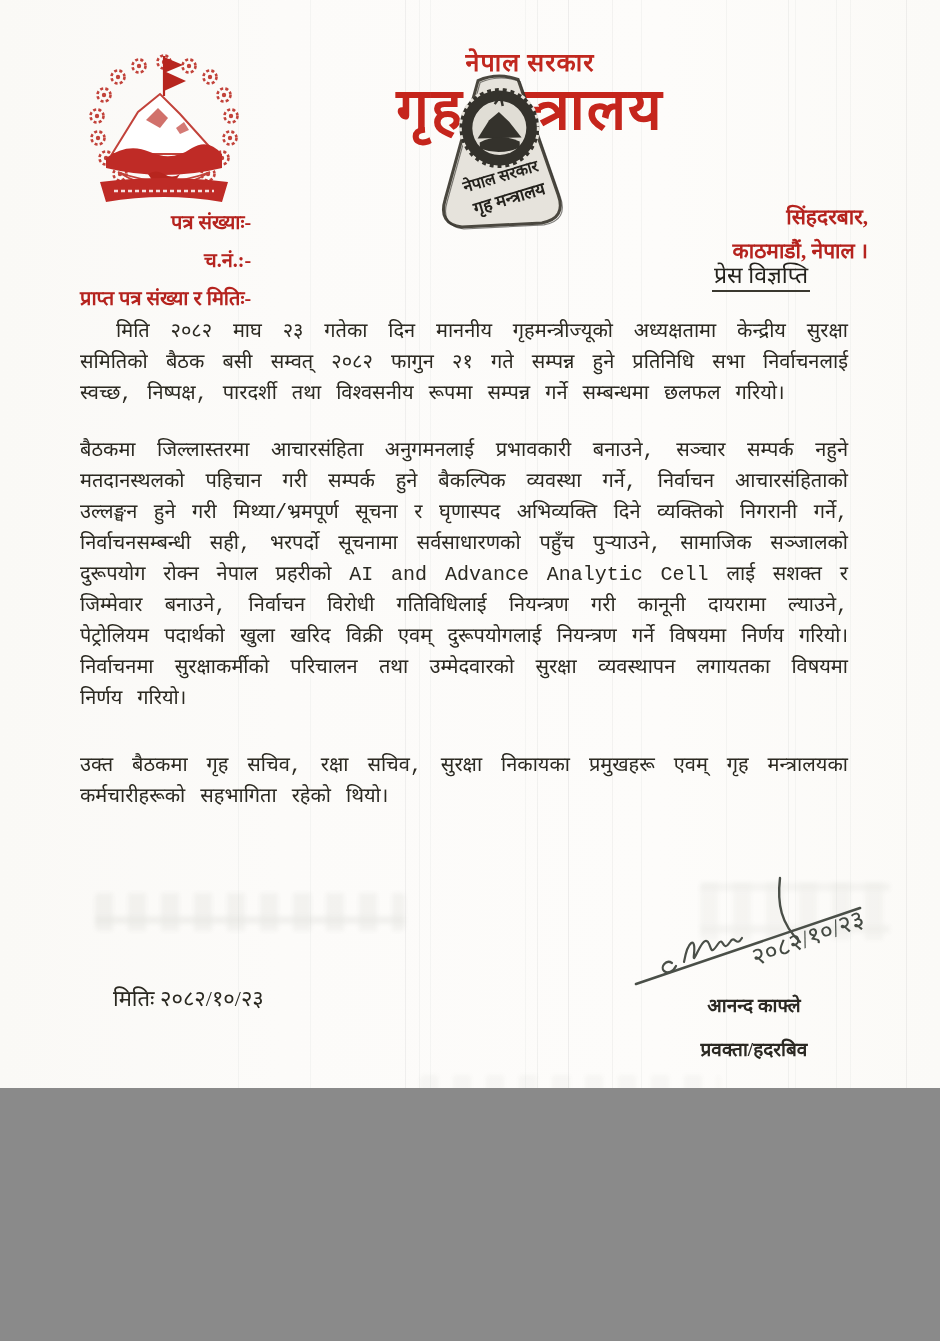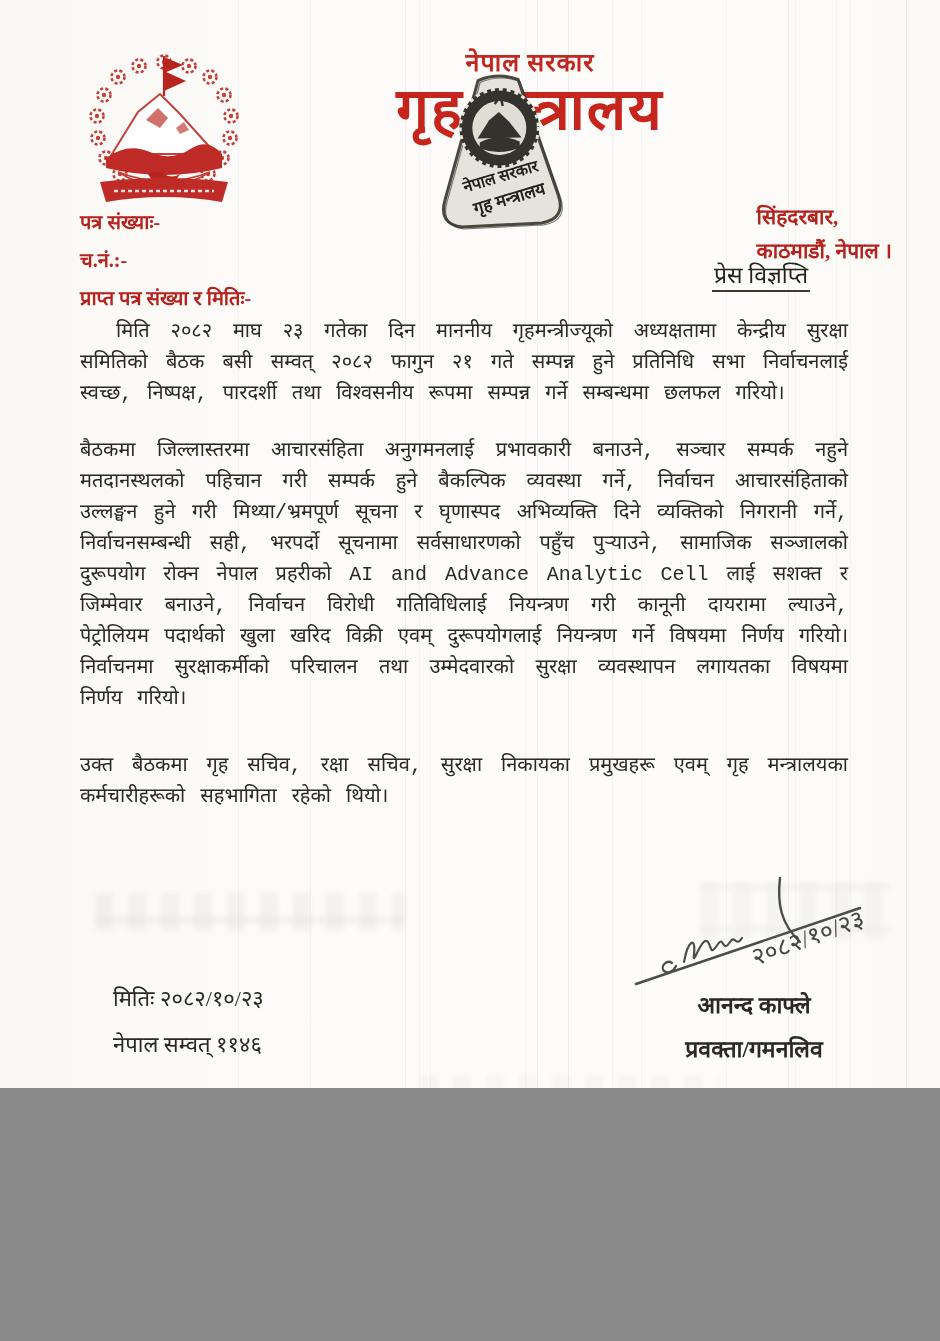--- a/index.html
+++ b/index.html
@@ -36,26 +36,26 @@
   }
   .ministry-title{
     position:absolute;left:250px;top:80px;width:560px;margin:0;
     text-align:center;font-size:58px;font-weight:bold;line-height:1.05;
     color:#c5251c;letter-spacing:2px;
   }
   .emblem{position:absolute;left:88px;top:50px;}
   .stamp{position:absolute;left:430px;top:74px;transform:rotate(-1.5deg);}
   .ref-block{
     position:absolute;left:80px;top:203px;
-    font-size:20px;font-weight:bold;color:#b5231e;line-height:38px;
+    font-size:20px;font-weight:bold;color:#b5231e;line-height:38px;text-align:right;
   }
   .ref-block div{white-space:nowrap;}
   .address-block{
-    position:absolute;right:48px;top:200px;
-    text-align:left;font-size:21px;font-weight:bold;color:#b5231e;line-height:34px;
+    position:absolute;right:72px;top:200px;
+    text-align:right;font-size:21px;font-weight:bold;color:#b5231e;line-height:34px;
   }
   .subject{
     position:absolute;left:250px;top:258px;width:560px;margin:0;
     text-align:right;font-size:23px;font-weight:normal;color:#24221c;
   }
   .subject span{border-bottom:2px solid #3a382f;padding:0 2px 2px 2px;}
   
   .body-text{position:absolute;left:80px;top:316px;width:768px;}
   .body-text p{
     margin:0;font-size:20px;line-height:31px;
@@ -65,21 +65,21 @@
   .body-text p.p2{margin-top:26px;}
   .body-text p.p3{margin-top:36px;}
   
   .date-block{
     position:absolute;left:113px;top:976px;
     font-size:22px;font-weight:400;color:#2a2820;line-height:46px;
   }
   .sig-art{position:absolute;left:618px;top:866px;}
   .signatory{
     position:absolute;left:648px;top:984px;width:212px;
-    text-align:center;font-size:23px;color:#2b2923;line-height:44px;font-weight:600;
+    text-align:center;font-size:19px;color:#2b2923;line-height:44px;font-weight:600;
   }
 </style>
 </head>
 <body>
 
 <div class="page">
 
   <div class="vlines">
     <i style="left:238px;opacity:.06"></i>
     <i style="left:310px;opacity:.05"></i>
@@ -187,31 +187,30 @@
   </h2>
 
   <div class="body-text">
     <p class="p1">मिति २०८२ माघ २३ गतेका दिन माननीय गृहमन्त्रीज्यूको अध्यक्षतामा केन्द्रीय सुरक्षा समितिको बैठक बसी सम्वत् २०८२ फागुन २१ गते सम्पन्न हुने प्रतिनिधि सभा निर्वाचनलाई स्वच्छ, निष्पक्ष, पारदर्शी तथा विश्वसनीय रूपमा सम्पन्न गर्ने सम्बन्धमा छलफल गरियो।</p>
     <p class="p2">बैठकमा जिल्लास्तरमा आचारसंहिता अनुगमनलाई प्रभावकारी बनाउने, सञ्चार सम्पर्क नहुने मतदानस्थलको पहिचान गरी सम्पर्क हुने बैकल्पिक व्यवस्था गर्ने, निर्वाचन आचारसंहिताको उल्लङ्घन हुने गरी मिथ्या/भ्रमपूर्ण सूचना र घृणास्पद अभिव्यक्ति दिने व्यक्तिको निगरानी गर्ने, निर्वाचनसम्बन्धी सही, भरपर्दो सूचनामा सर्वसाधारणको पहुँच पुऱ्याउने, सामाजिक सञ्जालको दुरूपयोग रोक्न नेपाल प्रहरीको AI and Advance Analytic Cell लाई सशक्त र जिम्मेवार बनाउने, निर्वाचन विरोधी गतिविधिलाई नियन्त्रण गरी कानूनी दायरामा ल्याउने, पेट्रोलियम पदार्थको खुला खरिद विक्री एवम् दुरूपयोगलाई नियन्त्रण गर्ने विषयमा निर्णय गरियो।  निर्वाचनमा सुरक्षाकर्मीको परिचालन तथा उम्मेदवारको सुरक्षा व्यवस्थापन लगायतका विषयमा निर्णय गरियो।</p>
     <p class="p3">उक्त बैठकमा गृह सचिव, रक्षा सचिव, सुरक्षा निकायका प्रमुखहरू एवम् गृह मन्त्रालयका कर्मचारीहरूको सहभागिता रहेको थियो।</p>
   </div>
 
   <div class="date-block">
     <div>मितिः २०८२/१०/२३</div>
-    <div>नेपाल सम्वत् ११४६</div>
   </div>
 
   <svg class="sig-art" width="285" height="125" viewBox="0 0 285 125">
     <g stroke="#4a4f48" fill="none" stroke-linecap="round">
       <path d="M18,118 L242,42" stroke-width="2.6"></path>
       <path d="M162,12 C159,38 163,58 182,76" stroke-width="2.4"></path>
       <path d="M66,96 c4,-22 12,-26 10,-8 c-2,16 8,-20 14,-12 c4,6 2,14 10,2 c6,-9 4,10 12,-2 c5,-8 6,6 12,-4" stroke-width="2.2"></path>
       <path d="M58,100 c-3,6 -8,8 -12,5 c-4,-4 2,-12 8,-8" stroke-width="2.2"></path>
     </g>
     <text transform="rotate(-20 195 62)" x="128" y="78" font-size="25" fill="#444a43" font-family="'Liberation Serif','DejaVu Serif',serif">२०८२/१०/२३</text>
   </svg>
 
   <div class="signatory">
     <div>आनन्द काफ्ले</div>
-    <div>प्रवक्ता/गमनलिव</div>
+    <div>प्रवक्ता/हदरबिव</div>
   </div>
 
 </div>
 
 </body></html>

